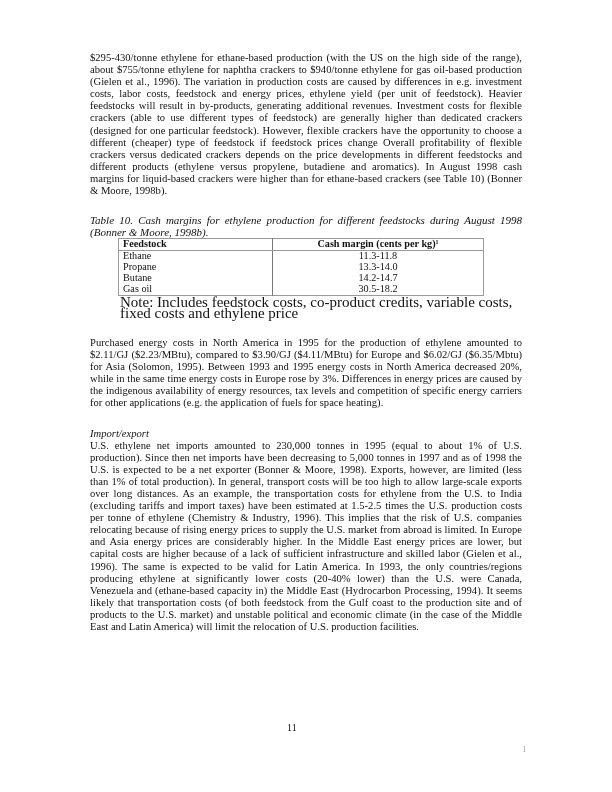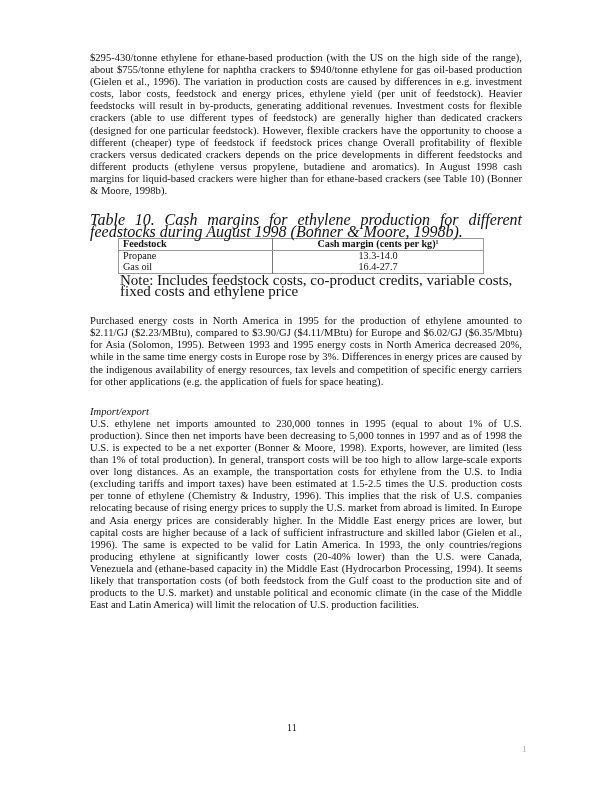--- a/index.html
+++ b/index.html
@@ -1,20 +1,20 @@
 <!DOCTYPE html>
 <html><head>
 <meta charset="utf-8">
 <style>
   html, body { margin: 0; padding: 0; background: #ffffff; }
   body { width: 612px; height: 792px; position: relative; overflow: hidden;
          font-family: "Liberation Serif", "DejaVu Serif", serif; color: #111; }
   .page { position: absolute; left: 90px; top: 52px; width: 432px; }
   p.body { margin: 0; font-size: 10.6px; line-height: 12.1px; text-align: justify; }
-  .caption { margin: 17px 0 0 0; font-size: 16px; line-height: 12.1px; font-style: italic; text-align: justify; }
+  .caption { margin: 17px 0 0 0; font-size: 11px; line-height: 12.1px; font-style: italic; text-align: justify; }
   table.t { border-collapse: collapse; margin-left: 28px; width: 366px; font-size: 10.2px; line-height: 10.9px; margin-top: 0px; }
   table.t { border: 1px solid #9a9a9a; }
   table.t th { font-weight: bold; text-align: left; padding: 0 0 0 4px; border-bottom: 1px solid #9a9a9a; height: 11px; }
   table.t th.c2 { text-align: center; padding: 0; }
   table.t td { padding: 0 0 0 4px; height: 10.9px; }
   table.t td.c2 { text-align: center; padding: 0; }
   table.t .c1 { width: 149px; border-right: 1px solid #777; }
   sup { font-size: 6px; vertical-align: top; line-height: 6px; }
   .note { margin: 1px 0 0 30px; font-size: 15px; line-height: 11px; }
   p.gap { margin-top: 18px; }
@@ -32,26 +32,34 @@
 
   <table class="t">
     <thead>
       <tr>
         <th class="c1">Feedstock</th>
         <th class="c2"><span>Cash margin (cents per kg)</span><sup>1</sup></th>
       </tr>
     </thead>
     <tbody>
       <tr>
+        <td class="c1">Ethane</td>
+        <td class="c2">11.3-11.8</td>
+      </tr>
+      <tr>
         <td class="c1">Propane</td>
         <td class="c2">13.3-14.0</td>
       </tr>
       <tr>
+        <td class="c1">Butane</td>
+        <td class="c2">14.2-14.7</td>
+      </tr>
+      <tr>
         <td class="c1">Gas oil</td>
-        <td class="c2">16.4-27.7</td>
+        <td class="c2">30.5-18.2</td>
       </tr>
     </tbody>
   </table>
   <p class="note">Note: Includes feedstock costs, co-product credits, variable costs, fixed costs and ethylene price</p>
 
   <p class="body gap">Purchased energy costs in North America in 1995 for the production of ethylene amounted to $2.11/GJ ($2.23/MBtu), compared to $3.90/GJ ($4.11/MBtu) for Europe and $6.02/GJ ($6.35/Mbtu) for Asia (Solomon, 1995). Between 1993 and 1995 energy costs in North America decreased 20%, while in the same time energy costs in Europe rose by 3%. Differences in energy prices are caused by the indigenous availability of energy resources, tax levels and competition of specific energy carriers for other applications (e.g. the application of fuels for space heating).</p>
 
   <p class="subhead">Import/export</p>
   <p class="body">U.S. ethylene net imports amounted to 230,000 tonnes in 1995 (equal to about 1% of U.S. production). Since then net imports have been decreasing to 5,000 tonnes in 1997 and as of 1998 the U.S. is expected to be a net exporter (Bonner &amp; Moore, 1998). Exports, however, are limited (less than 1% of total production). In general, transport costs will be too high to allow large-scale exports over long distances. As an example, the transportation costs for ethylene from the U.S. to India (excluding tariffs and import taxes) have been estimated at 1.5-2.5 times the U.S. production costs per tonne of ethylene (Chemistry &amp; Industry, 1996). This implies that the risk of U.S. companies relocating because of rising energy prices to supply the U.S. market from abroad is limited. In Europe and Asia energy prices are considerably higher. In the Middle East energy prices are lower, but capital costs are higher because of a lack of sufficient infrastructure and skilled labor (Gielen et al., 1996). The same is expected to be valid for Latin America. In 1993, the only countries/regions producing ethylene at significantly lower costs (20-40% lower) than the U.S. were Canada, Venezuela and (ethane-based capacity in) the Middle East (Hydrocarbon Processing, 1994). It seems likely that transportation costs (of both feedstock from the Gulf coast to the production site and of products to the U.S. market) and unstable political and economic climate (in the case of the Middle East and Latin America) will limit the relocation of U.S. production facilities.</p>
 </div>

